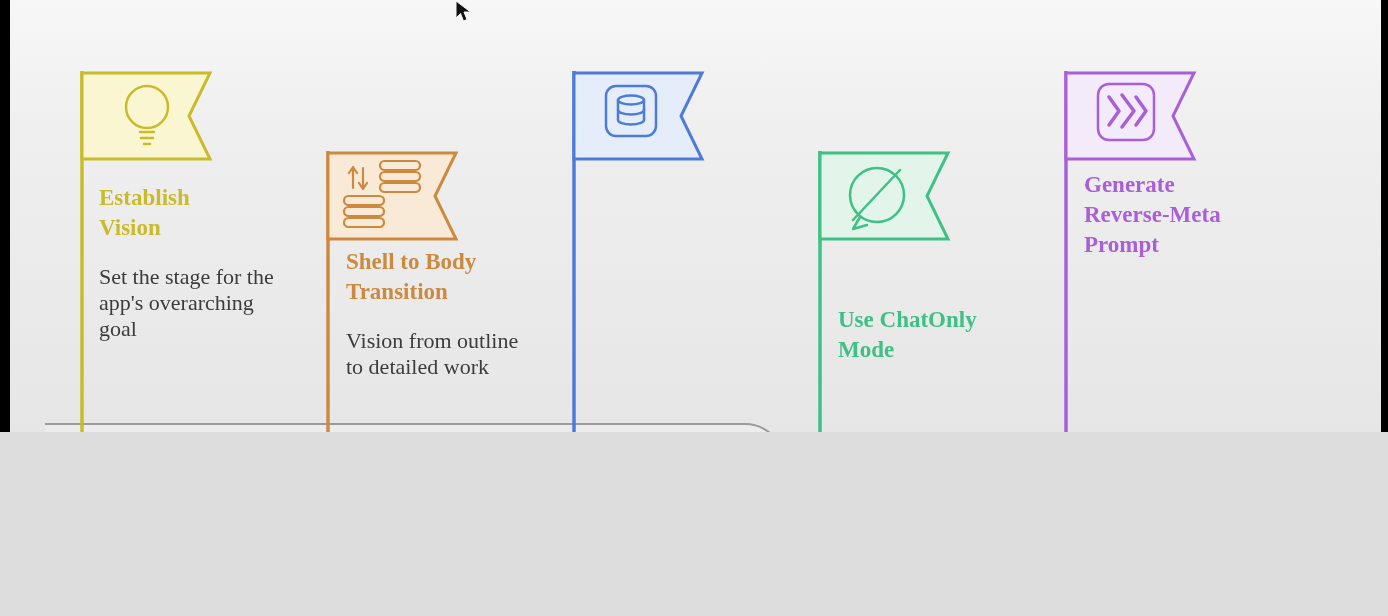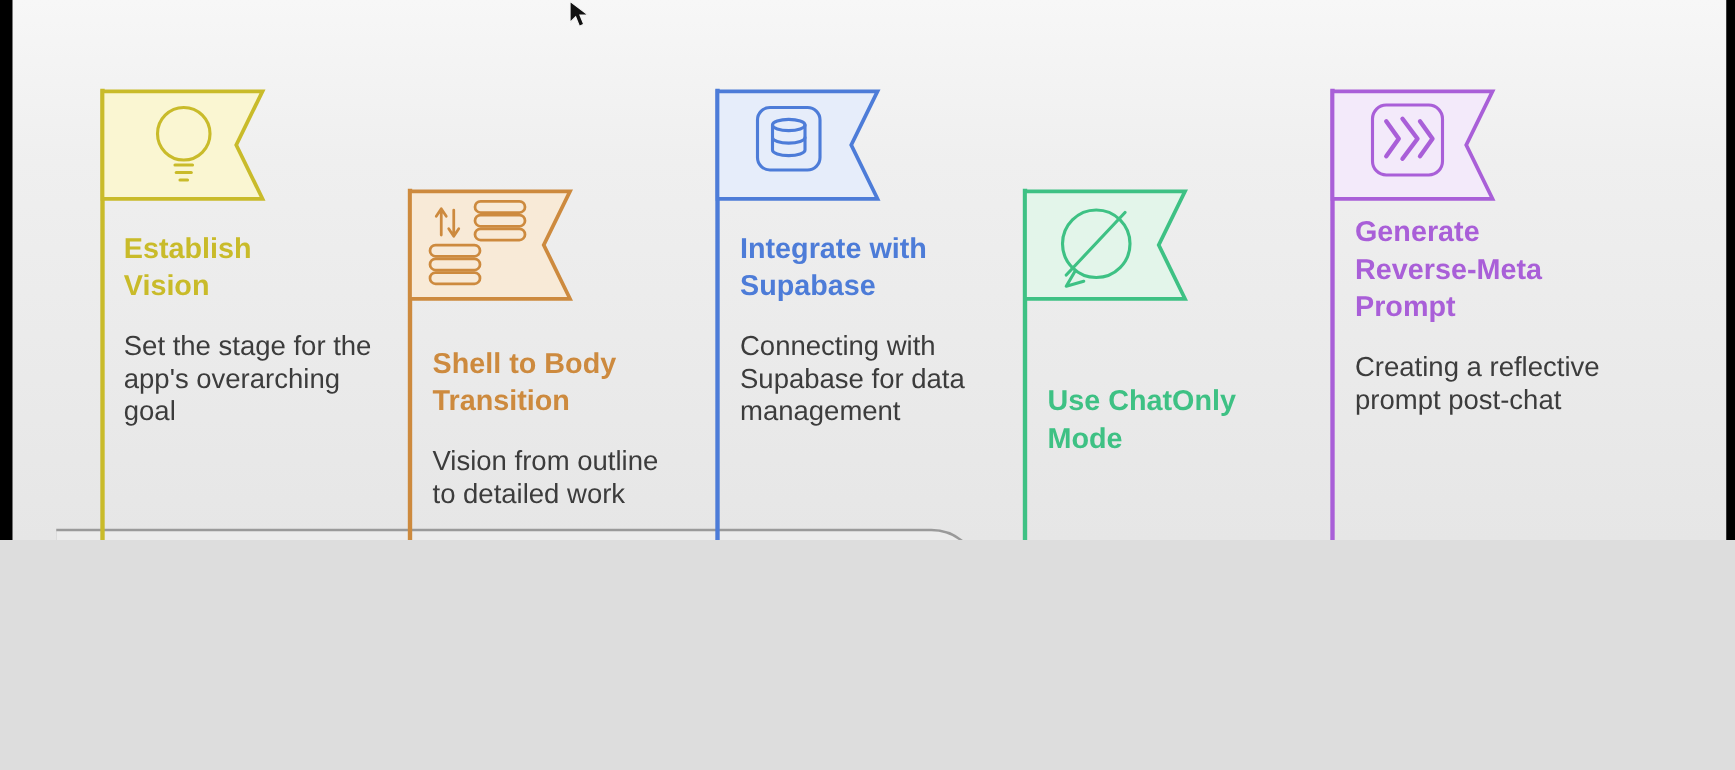--- a/index.html
+++ b/index.html
@@ -1,21 +1,21 @@
 <!DOCTYPE html>
 <html><head>
 <meta charset="utf-8">
 <style>
   html,body{margin:0;padding:0;background:#dddddd;}
   .stage{
     position:relative;
     width:1388px;height:432px;
     overflow:hidden;
     background:linear-gradient(180deg,#f7f7f7 0%,#efefef 30%,#eaeaea 70%,#e6e6e6 100%);
-    font-family:Liberation Sans, sans-serif;
+    font-family:Liberation Serif, serif;
   }
   .letterbox{position:absolute;top:0;height:616px;background:#000;}
   .letterbox.left{left:0;width:10px;}
   .letterbox.right{right:0;width:7px;}
   .gfx{position:absolute;left:0;top:0;}
   .m-block{position:absolute;width:215px;}
   .m-title{
     margin:0;
     font-size:23px;font-weight:bold;line-height:30px;
     white-space:pre-line;
@@ -110,43 +110,34 @@
   </svg>
 
   <div class="m-block" style="left:99px;top:183px;">
     <h2 class="m-title c-yellow">Establish
 Vision</h2>
     <p class="m-desc">Set the stage for the
 app's overarching
 goal</p>
   </div>
 
-  <div class="m-block" style="left:346px;top:275px;">
+  <div class="m-block" style="left:346px;top:247px;">
     <h2 class="m-title c-orange">Shell to Body
 Transition</h2>
     <p class="m-desc">Vision from outline
 to detailed work</p>
   </div>
 
-  <div class="m-block" style="left:592px;top:183px;">
-    <h2 class="m-title c-blue">Integrate with
-Supabase</h2>
-    <p class="m-desc">Connecting with
-Supabase for data
-management</p>
-  </div>
 
   <div class="m-block" style="left:838px;top:265px;">
     <h2 class="m-title c-green">Use ChatOnly
 Mode</h2>
   </div>
 
   <div class="m-block" style="left:1084px;top:170px;">
     <h2 class="m-title c-purple">Generate
 Reverse-Meta
 Prompt</h2>
-    <p class="m-desc">Creating a reflective
-prompt post-chat</p>
   </div>
 
   <div class="letterbox left"></div>
   <div class="letterbox right"></div>
 </div>
 
 </body></html>

